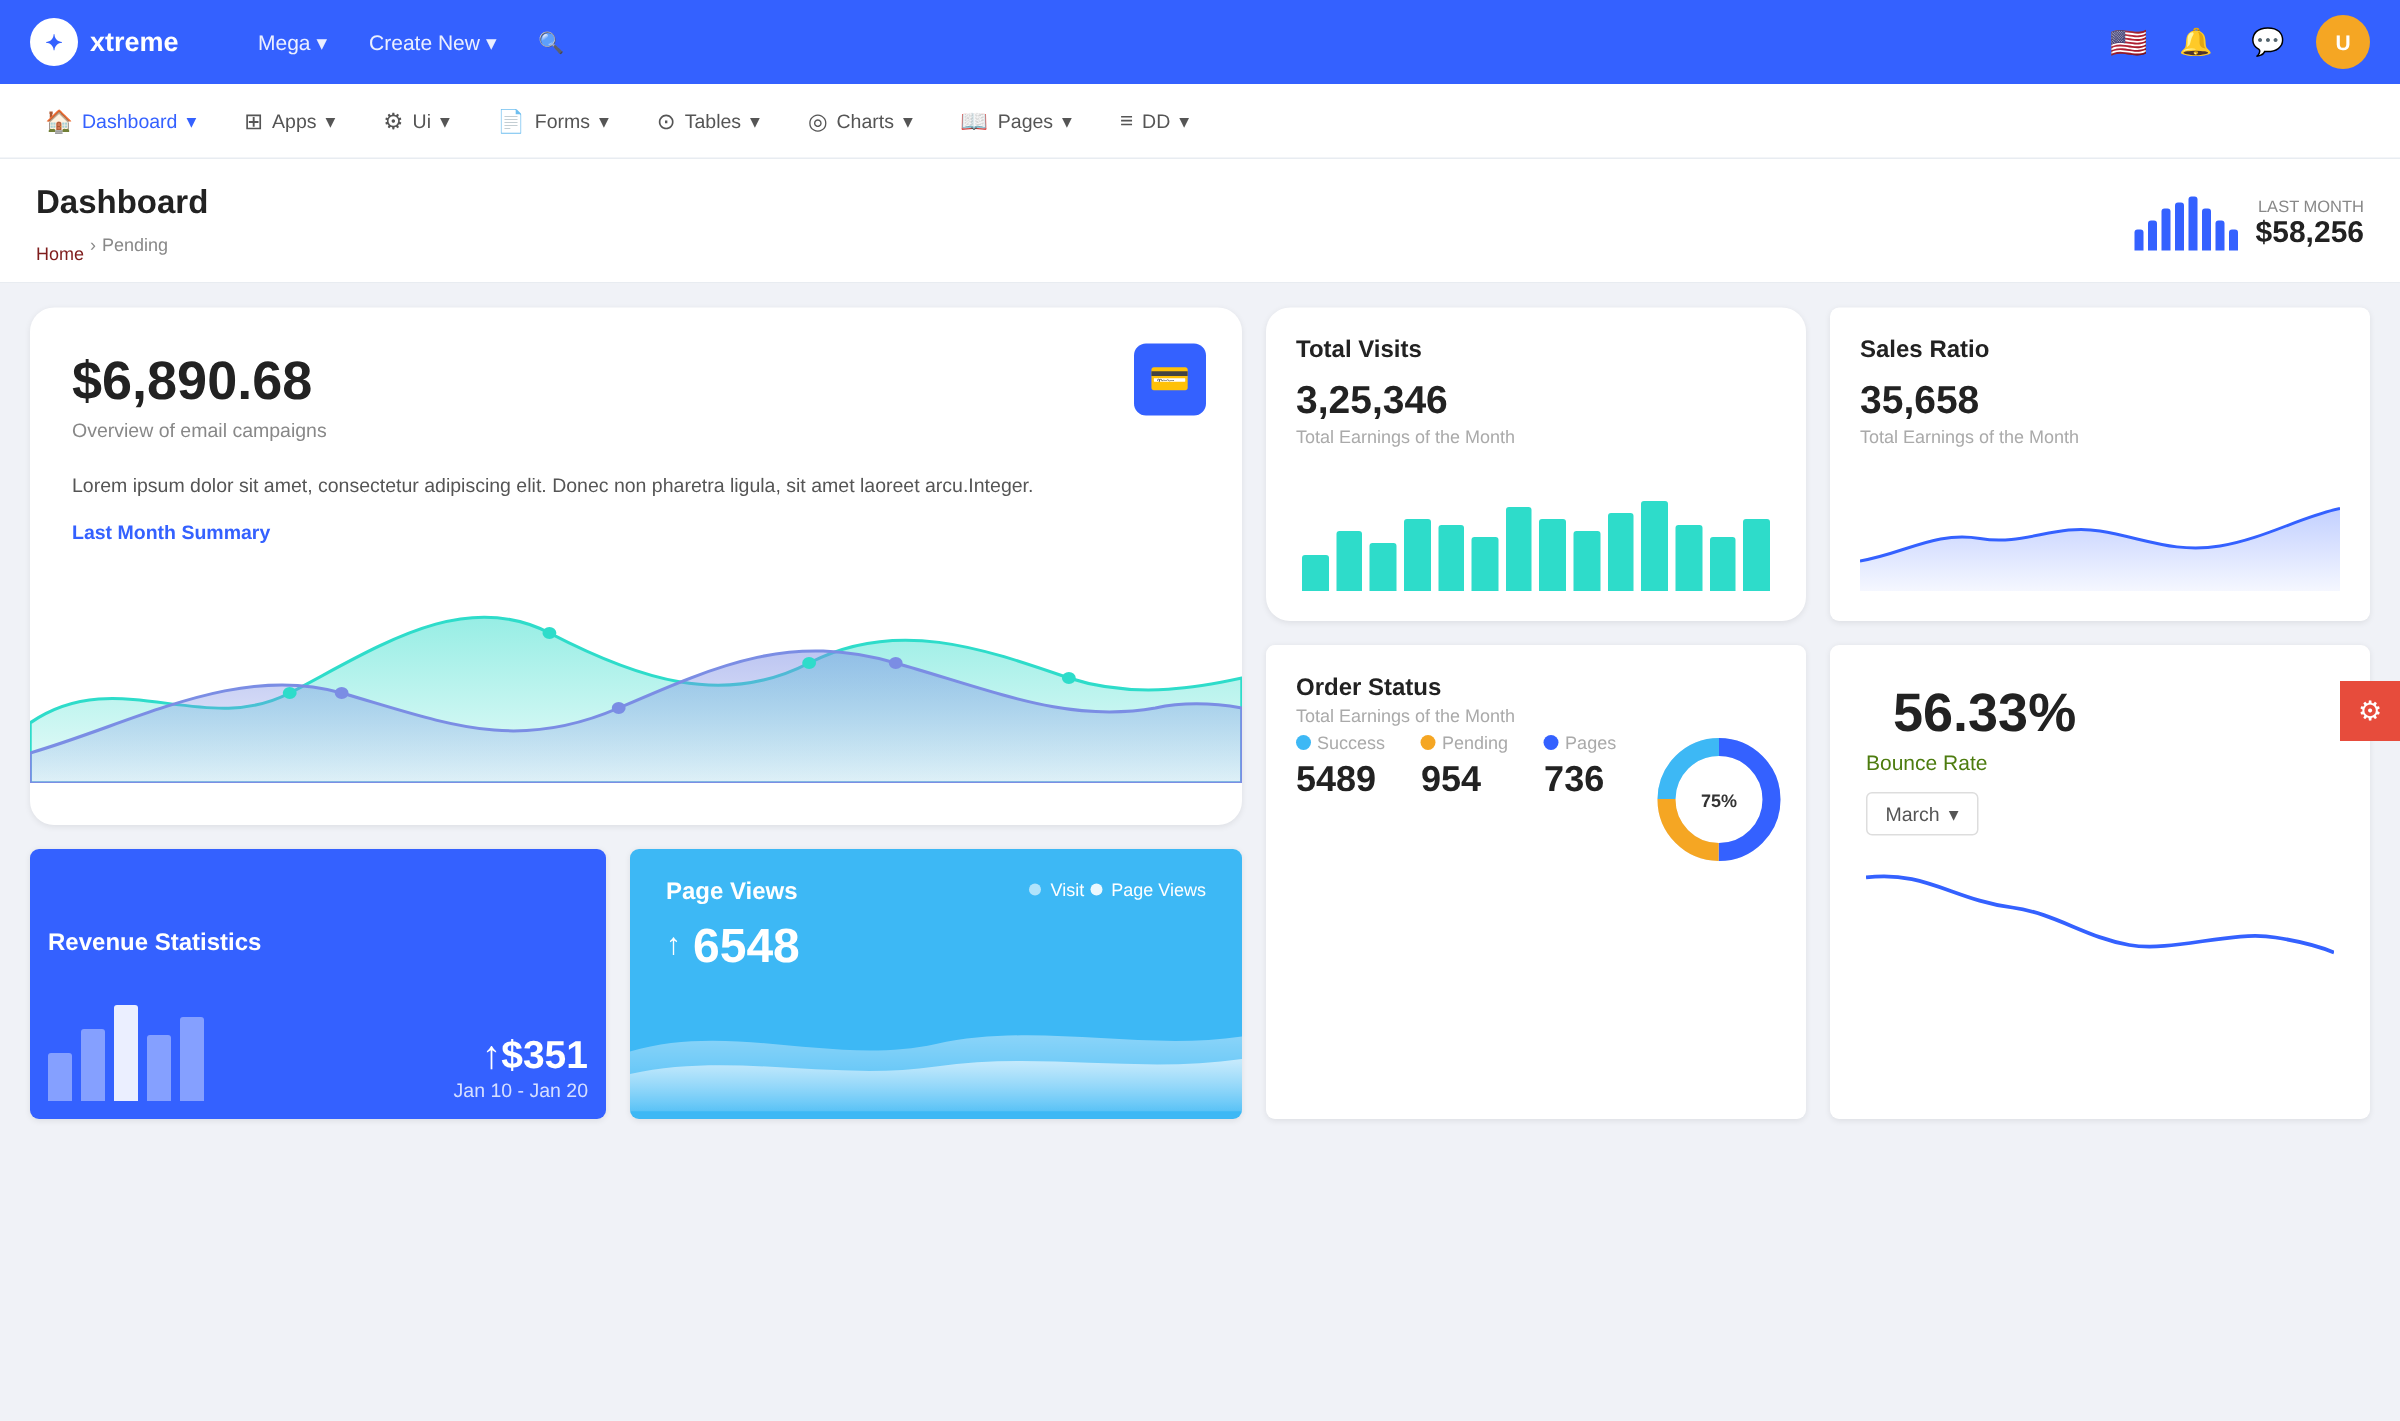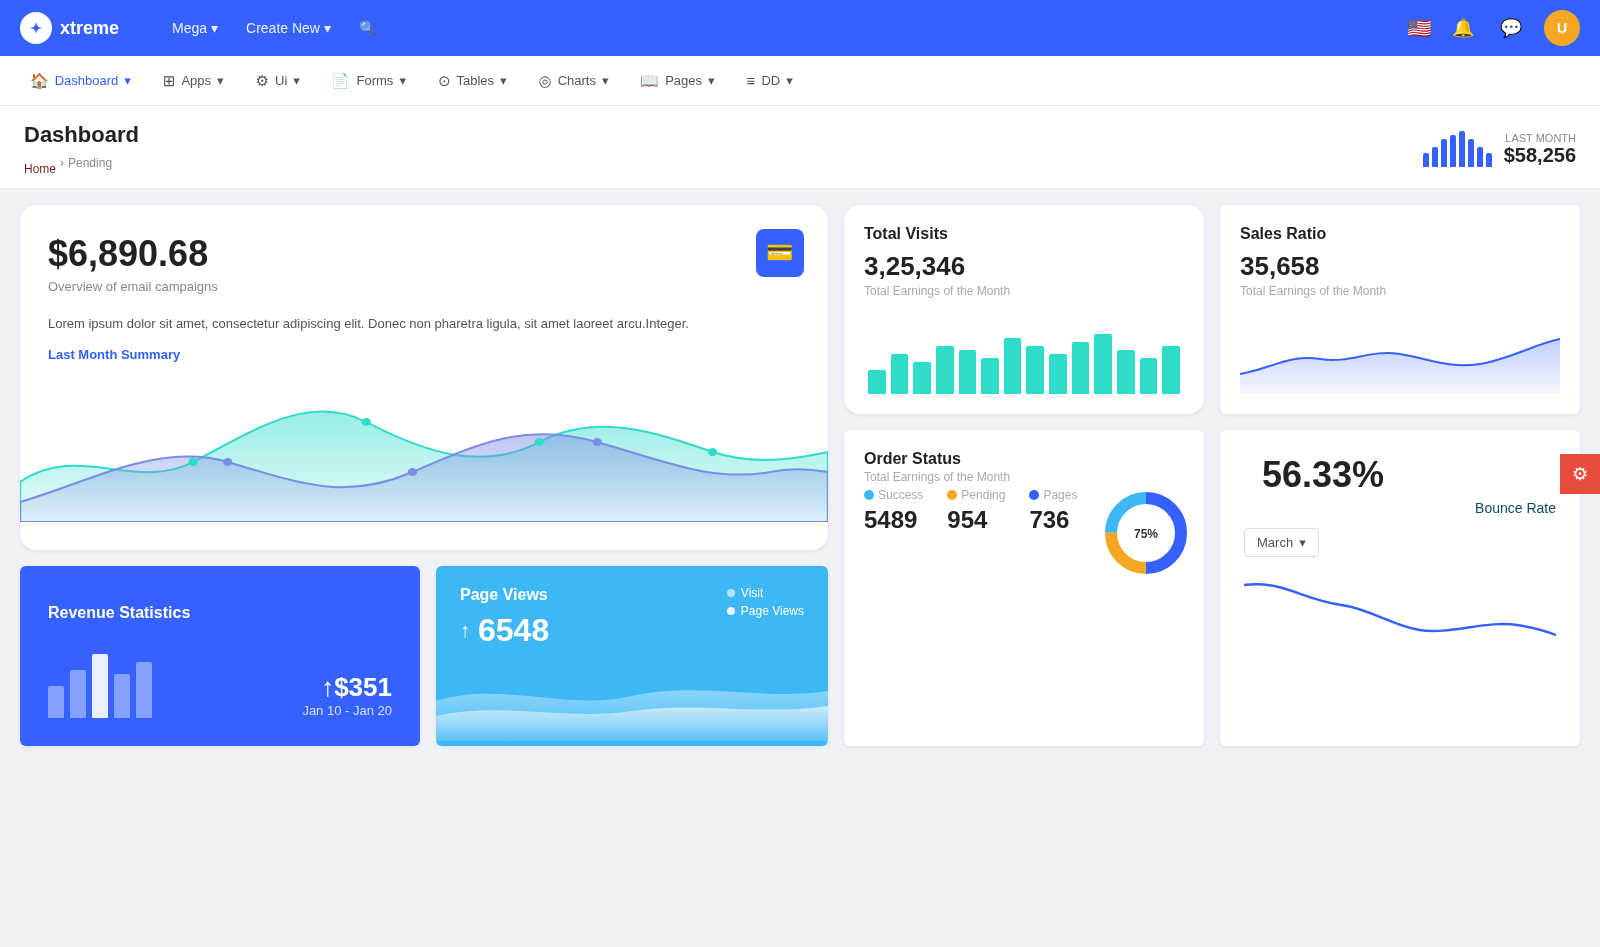--- a/index.html
+++ b/index.html
@@ -306,21 +306,21 @@
       justify-content: flex-end;
       flex: 1;
     }
 
     
     .revenue-card {
       grid-column: 1;
       grid-row: 2;
       background: #3461ff;
       color: white;
-      padding: 28px;
+      padding: 12px;
       display: flex;
       align-items: flex-end;
       justify-content: space-between;
       min-height: 180px;
     }
     .revenue-title {
       font-size: 16px;
       font-weight: 600;
     }
     .revenue-bars {
@@ -353,21 +353,21 @@
       padding: 20px 24px 0;
       overflow: hidden;
     }
     .pv-top {
       display: flex;
       justify-content: space-between;
       align-items: flex-start;
     }
     .pv-legend {
       display: flex;
-      flex-direction: column;
+      flex-direction: row;
       gap: 4px;
       font-size: 12px;
     }
     .pv-legend-item {
       display: flex;
       align-items: center;
       gap: 6px;
     }
     .legend-dot {
       width: 8px;
@@ -395,23 +395,22 @@
       padding: 24px;
     }
     .bounce-rate {
       font-size: 36px;
       font-weight: 700;
       color: #222;
       margin-left: 18px;
     }
     .bounce-label {
       font-size: 14px;
-      color: #0c4a6e;
+      color: #4d7c0f;
       margin-top: 4px;
-      text-align: right;
     }
     .march-select {
       display: inline-flex;
       align-items: center;
       gap: 6px;
       border: 1px solid #ddd;
       border-radius: 4px;
       padding: 6px 12px;
       font-size: 13px;
       cursor: pointer;

